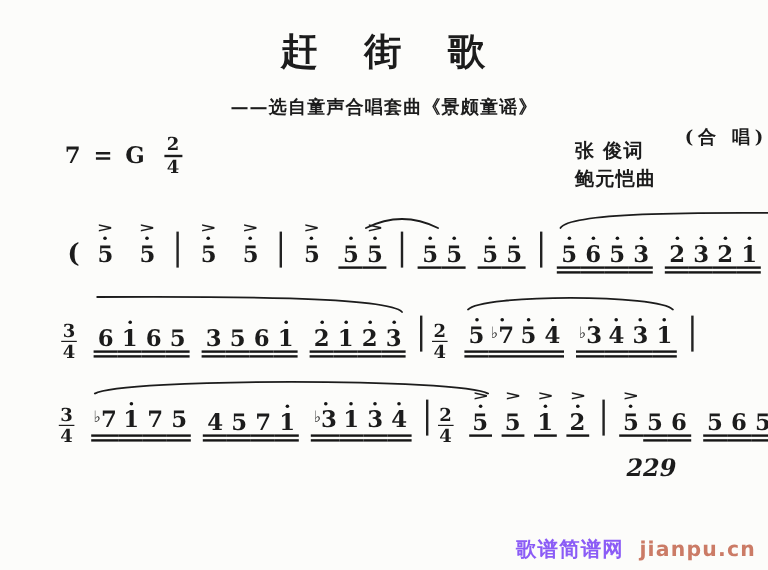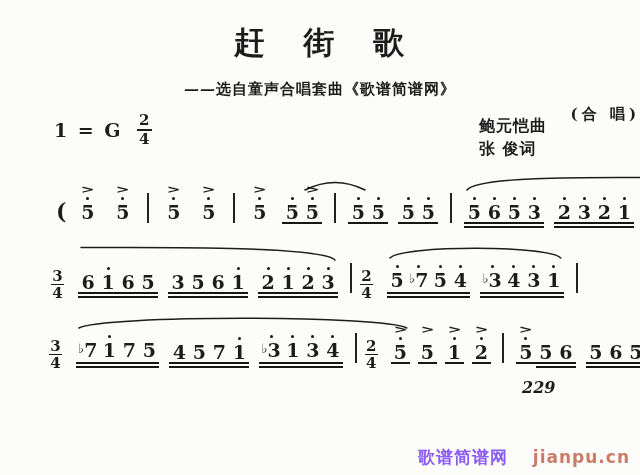--- a/index.html
+++ b/index.html
@@ -44,42 +44,42 @@
   .ul{position:absolute;left:0;right:0;height:2px;background:#161616;}
   .u1{bottom:-1px;}
   .u2{bottom:-5px;}
   .bar{width:2px;height:30px;background:#222;margin:0 7px 0px 7px;}
   .paren{font-size:22px;font-weight:bold;margin:0 4px 0 0;align-self:flex-end;line-height:24px;}
   .ts{display:inline-flex;flex-direction:column;align-items:center;margin:0 9px -7px 1px;}
   .ts .fnum,.ts .fden{font-size:15px;line-height:14px;font-weight:bold;}
   .ts .fbar{width:13px;height:1.5px;}
   .slur{position:absolute;pointer-events:none;}
   
-  .pageno{position:absolute;left:522px;top:378px;font-size:16px;font-style:italic;font-weight:bold;}
+  .pageno{position:absolute;left:522px;top:378px;font-size:20px;font-style:italic;font-weight:bold;}
   .watermark{position:absolute;right:10px;top:446px;font-size:17px;font-weight:bold;
     font-family:"DejaVu Sans","Liberation Sans",sans-serif;letter-spacing:1px;}
 </style>
 </head>
 <body>
 
 <div class="sheet">
   <div class="title">赶 街 歌</div>
-  <div class="subtitle">——选自童声合唱套曲《歌谱简谱网》</div>
+  <div class="subtitle">——选自童声合唱套曲《景颇童谣》</div>
   <div class="chorus">(合 唱)</div>
   <div class="keyrow">
-    <span class="keysig">1 = G</span>
+    <span class="keysig">7 = G</span>
     <span class="frac">
       <span class="fnum">2</span>
       <span class="fbar"></span>
       <span class="fden">4</span>
     </span>
   </div>
   <div class="credits">
+    <div>张 俊词</div>
     <div>鲍元恺曲</div>
-    <div>张 俊词</div>
   </div>
 
   <div class="score-line" id="line0">
       <span class="paren tok">(</span>
       <span class="note tok solo">
         <span class="accrow">&gt;</span>
         <span class="dotrow">
           <span class="odot"></span>
         </span>
         <span class="digit">5</span>
@@ -644,15 +644,15 @@
         </span>
       </span>
       <svg width="329.75" height="16" class="slur" style="left: 30px; top: -9px;">
         <path d="M 1 15 C 23.082500000000003 2 306.6675 2 328.75 15" fill="none" stroke="#1c1c1c" stroke-width="1.5" stroke-linecap="round"></path>
       </svg>
     </div>
 
   <div class="pageno">229</div>
   <div class="watermark">
     <span class="wm-name" style="color: #8b5cf6;">歌谱简谱网</span>
-    <span class="wm-url" style="color: rgb(203, 123, 102); margin-left: 18px;">jianpu.cn</span>
+    <span class="wm-url" style="color: rgb(203, 123, 102); margin-left: 6px;">jianpu.cn</span>
   </div>
 </div>
 
 </body></html>

